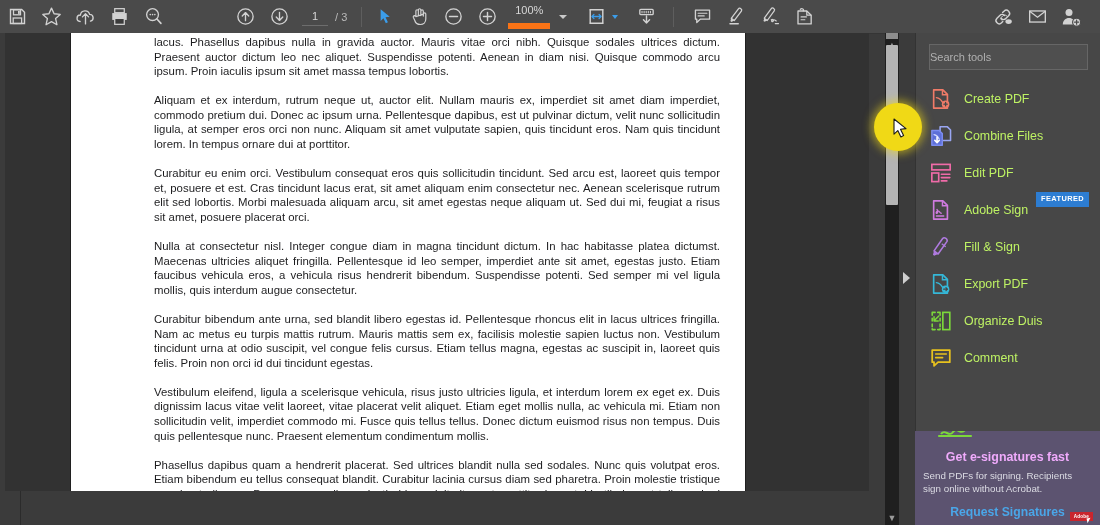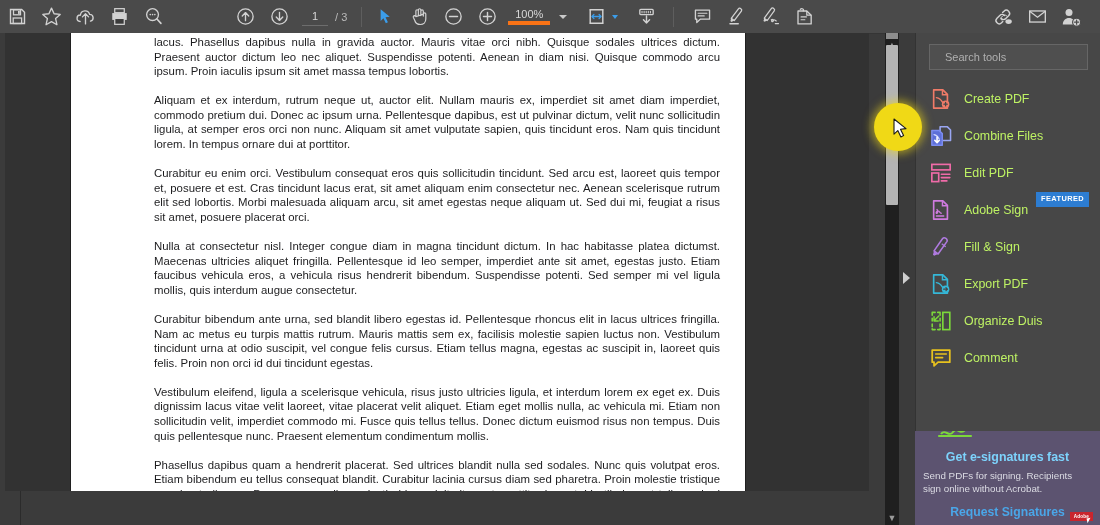--- a/index.html
+++ b/index.html
@@ -28,21 +28,21 @@
   .pagebox{display:flex;align-items:center;height:33px;margin-left:6px;}
   .page-input{
     width:26px;height:18px;background:transparent;border:none;
     border-bottom:1px solid #6d6d6d;color:#d8d8d8;font-size:11px;text-align:center;
     font-family:"Liberation Sans", sans-serif;outline:none;padding:0;
   }
   .page-total{color:#b9b9b9;font-size:11px;margin-left:7px;}
   .zoombox{display:flex;align-items:center;margin-left:4px;}
   .zoom-val{
     width:42px;color:#d8d8d8;font-size:11px;text-align:center;
-    border-bottom:4px solid #f97316;padding-bottom:1px;
+    border-bottom:6px solid #f97316;padding-bottom:7px;
   }
   .caret{
     width:0;height:0;border-left:4px solid transparent;border-right:4px solid transparent;
     border-top:4px solid #c9c9c9;margin-left:9px;cursor:pointer;
   }
   .caret.small{border-left-width:3.5px;border-right-width:3.5px;border-top-width:4px;margin-left:3px;border-top-color:#3b9dea;}
   .spacer{flex:1 1 auto;}
 
   
   .leftrail{
@@ -107,21 +107,21 @@
 
   
   .tools{
     position:absolute;left:915px;top:33px;width:185px;height:492px;
     background:#474747;border-left:1px solid #333;
   }
   .search-wrap{padding:11px 13px 0 13px;}
   .search-input{
     width:100%;height:26px;box-sizing:border-box;
     background:#4f4f4f;border:1px solid #666;color:#d3d3d3;
-    font-size:11px;padding:0 15px;outline:none;
+    font-size:11px;padding:0 0;outline:none;
     font-family:"Liberation Sans", sans-serif;
   }
   .search-input::placeholder{color:#b0b0b0;}
   .tool-list{margin-top:10px;}
   .tool-row{
     display:flex;align-items:center;height:37px;padding-left:14px;
     position:relative;cursor:pointer;
   }
   .tool-ico{width:22px;height:22px;flex:0 0 22px;margin-right:12px;display:block;}
   .tool-label{color:#bef264;font-size:12.4px;white-space:nowrap;}
@@ -131,21 +131,21 @@
     letter-spacing:.4px;padding:2px 5px 4px 5px;
   }
 
   
   .promo{
     position:absolute;left:915px;top:431px;width:185px;height:94px;
     background:#5c5370;overflow:hidden;
   }
   .promo-title{
     position:absolute;left:0;right:0;top:19px;text-align:center;
-    color:#7dd3fc;font-size:12.4px;font-weight:bold;
+    color:#f0abfc;font-size:12.4px;font-weight:bold;
   }
   .promo-sub{
     position:absolute;left:8px;right:8px;top:39px;text-align:left;
     color:#dcdce4;font-size:9.8px;line-height:12.5px;
   }
   .promo-cta{
     position:absolute;left:0;right:0;top:74px;text-align:center;
     color:#4aa6e8;font-size:12.2px;font-weight:bold;cursor:pointer;
   }
   .promo-art{

